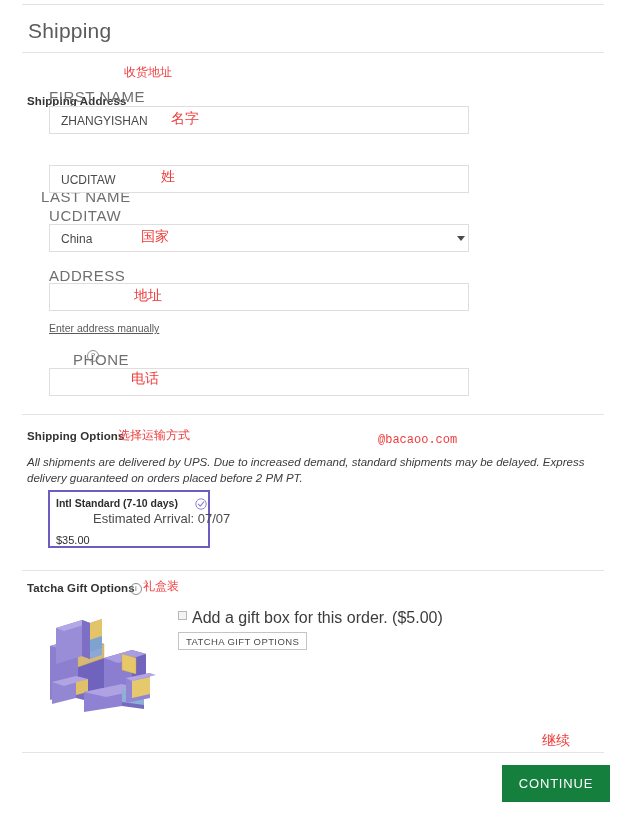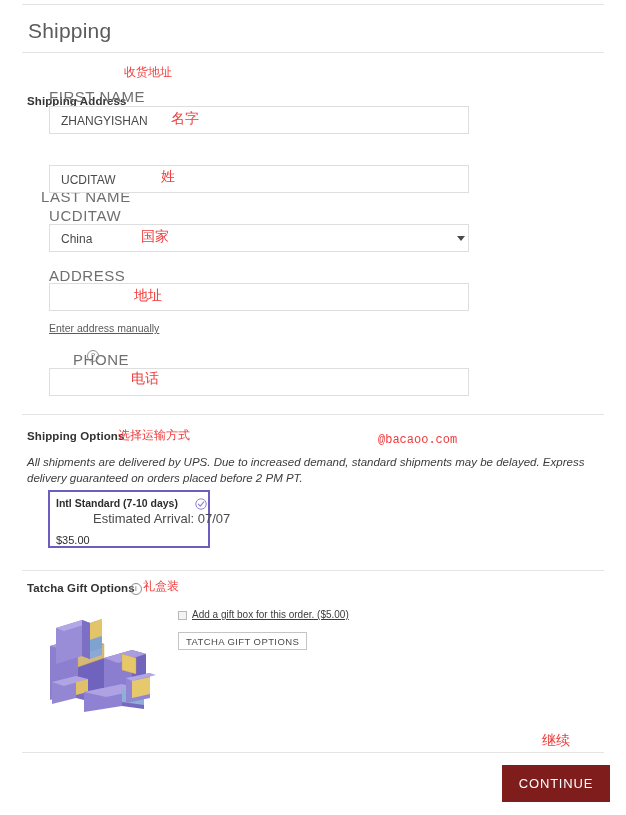--- a/index.html
+++ b/index.html
@@ -190,24 +190,23 @@
     position: absolute;
     left: 178px; top: 611px;
     width: 9px; height: 9px;
     border: 1px solid #b8b8b8;
     background: #f3f3f3;
     box-sizing: border-box;
   }
   .gift-check-label {
     position: absolute;
     left: 192px; top: 609px;
-    font-size: 10px;
+    font-size: 16px;
     color: #3c3c3c;
     white-space: nowrap;
-    text-decoration: underline;
   }
   .gift-btn {
     position: absolute;
     left: 178px; top: 632px;
     height: 18px;
     padding: 0 7px;
     border: 1px solid #c4c4c4;
     background: #ffffff;
     font-size: 9.5px;
     color: #4a4a4a;
@@ -216,21 +215,21 @@
     white-space: nowrap;
     box-sizing: border-box;
     cursor: pointer;
   }
 
   
   .continue-btn {
     position: absolute;
     left: 502px; top: 765px;
     width: 108px; height: 37px;
-    background: #7f1d1d;
+    background: #15803d;
     color: #ffffff;
     border: none;
     font-size: 13px;
     font-family: "Liberation Sans", sans-serif;
     letter-spacing: 0.8px;
     cursor: pointer;
   }
 </style>
 </head>
 <body>

